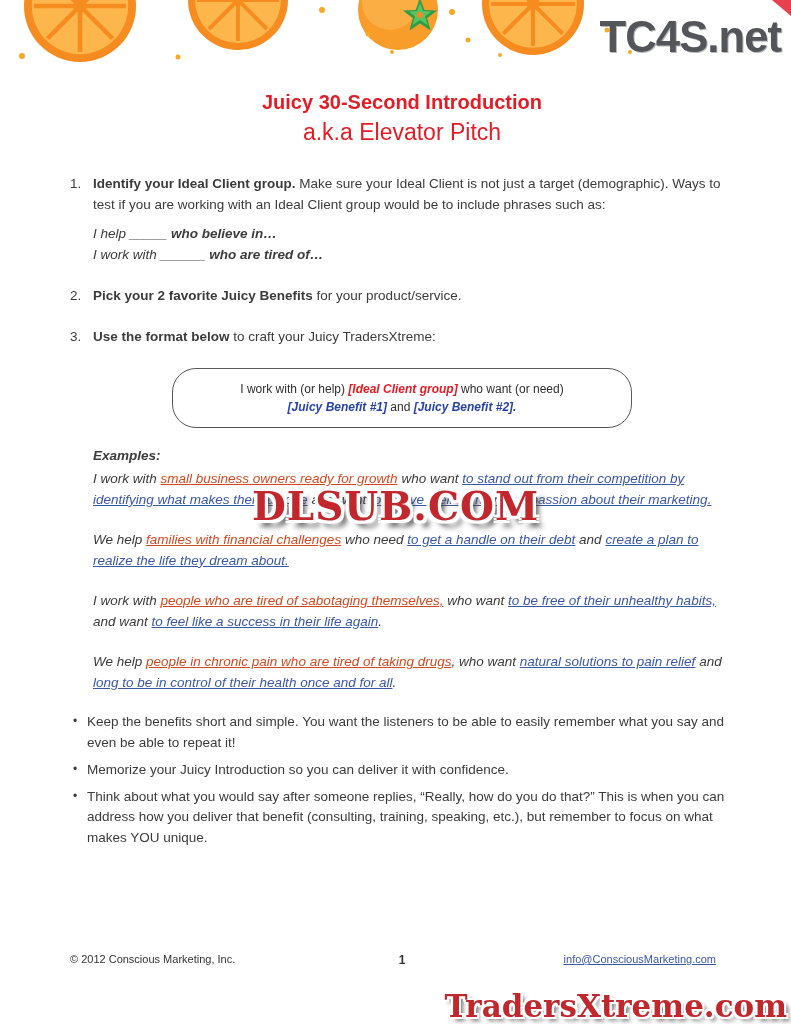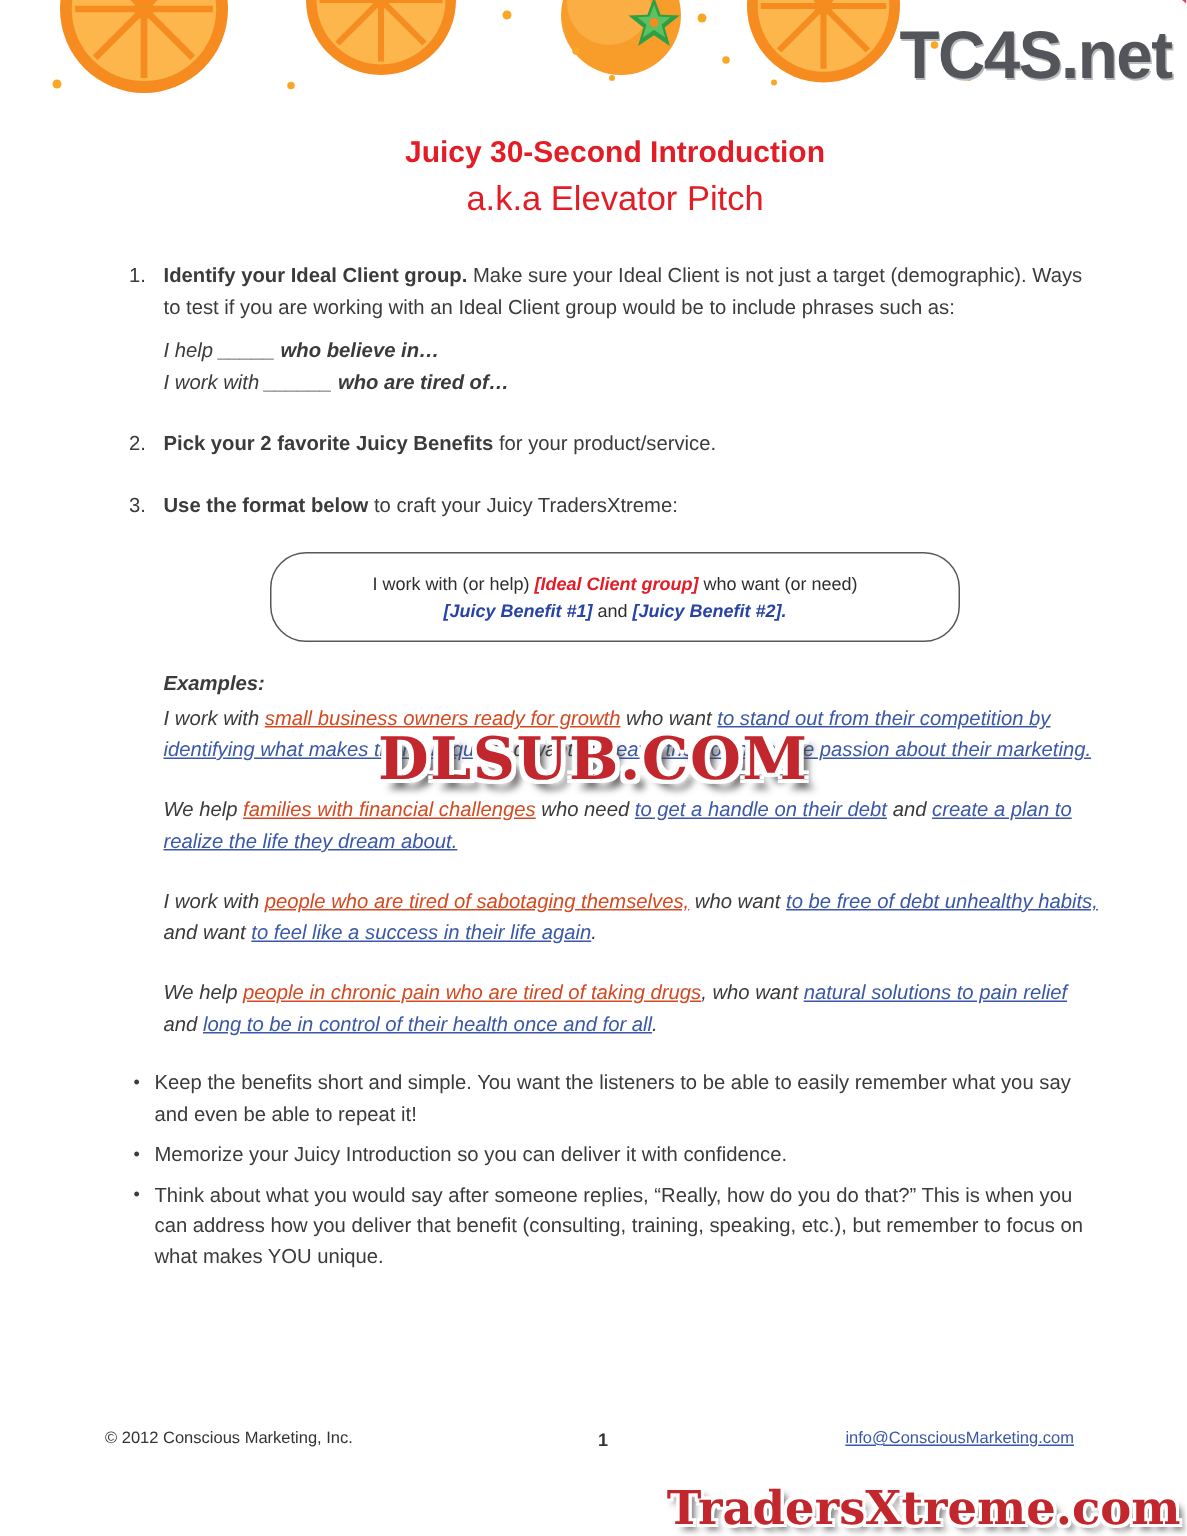--- a/index.html
+++ b/index.html
@@ -10,21 +10,21 @@
     --wm-red:#c1272d;
     --body:#3b3b3b;
   }
   *{box-sizing:border-box;}
   html,body{margin:0;padding:0;}
   body{
     width:791px;height:1024px;background:#ffffff;
     font-family:"Liberation Sans","DejaVu Sans",sans-serif;
     font-size:13.5px;line-height:1.55;color:var(--body);
   }
-  .page{position:relative;width:791px;height:1024px;overflow:hidden;background:#fff;padding-left:16px;}
+  .page{position:relative;width:791px;height:1024px;overflow:hidden;background:#fff;}
 
   
   .banner{position:relative;height:62px;overflow:hidden;}
   .banner svg{display:block;}
   .tc4s{
     position:absolute;top:2px;right:10px;
     font-size:45px;font-weight:700;color:#54555a;
     letter-spacing:-1px;transform:scaleX(.97);transform-origin:right top;
     text-shadow:1px 1px 0 #b9babd;
   }
@@ -188,21 +188,21 @@
       </div>
 
     </div>
 
     <div class="format-box"><span>I work with (or help) </span><span class="br">[Ideal Client group]</span><span> who want (or need)</span><br><span class="bb">[Juicy Benefit #1]</span><span>  and  </span><span class="bb">[Juicy Benefit #2].</span></div>
 
     <div class="indent">
       <p class="ex-head">Examples:</p>
       <p class="example"><span>I work with </span><span class="r">small business owners ready for growth</span><span> who want </span><span class="u">to stand out from their competition by identifying what makes them unique</span><span> and want </span><span class="u">to weave their own unique passion about their marketing.</span></p>
       <p class="example"><span>We help </span><span class="r">families with financial challenges</span><span> who need </span><span class="u">to get a handle on their debt</span><span> and </span><span class="u">create a plan to realize the life they dream about.</span></p>
-      <p class="example"><span>I work with </span><span class="r">people who are tired of sabotaging themselves,</span><span> who want </span><span class="u">to be free of debt unhealthy habits,</span><span> and want </span><span class="u">to feel like a success in their life again</span><span>.</span></p>
+      <p class="example"><span>I work with </span><span class="r">people who are tired of sabotaging themselves,</span><span> who want </span><span class="u">to be free of their unhealthy habits,</span><span> and want </span><span class="u">to feel like a success in their life again</span><span>.</span></p>
       <p class="example"><span>We help </span><span class="r">people in chronic pain who are tired of taking drugs</span><span>, who want </span><span class="u">natural solutions to pain relief</span><span> and </span><span class="u">long to be in control of their health once and for all</span><span>.</span></p>
     </div>
 
     <ul class="hints">
       <li><span>Keep the benefits short and simple. You want the listeners to be able to easily remember what you say and even be able to repeat it!</span></li>
       <li><span>Memorize your Juicy Introduction so you can deliver it with confidence.</span></li>
       <li><span>Think about what you would say after someone replies, “Really, how do you do that?” This is when you can address how you deliver that benefit (consulting, training, speaking, etc.), but remember to focus on what makes YOU unique.</span></li>
     </ul>
 
   </div>

